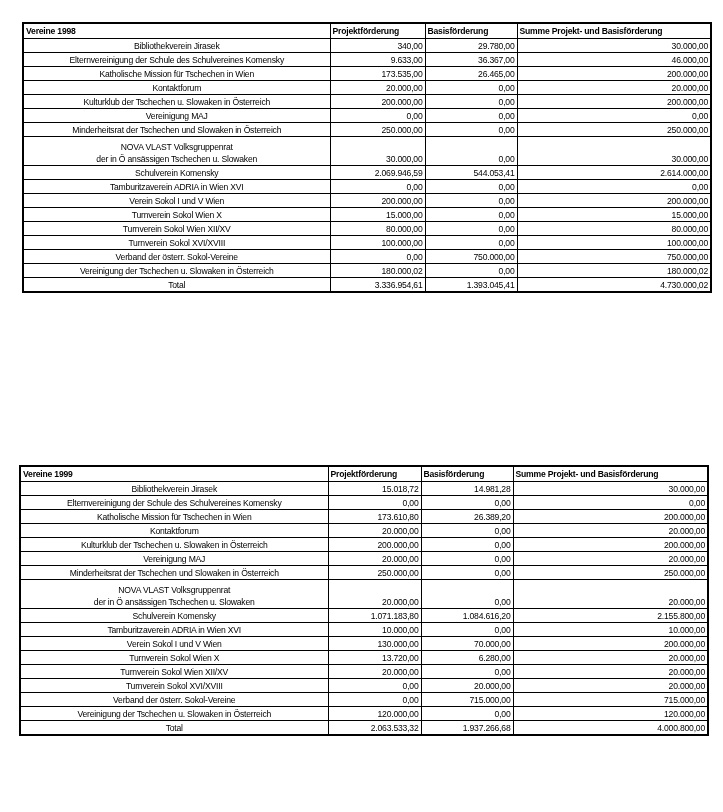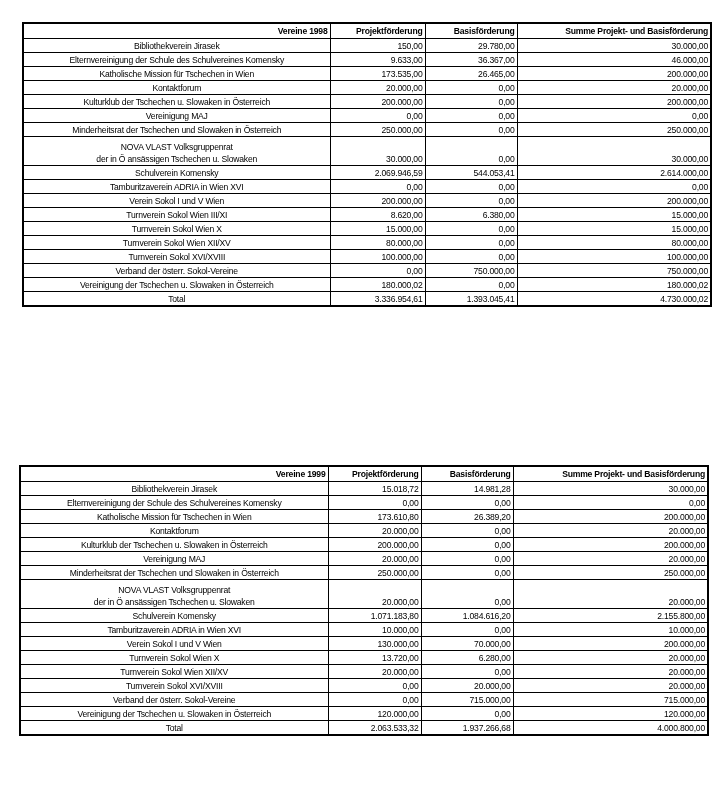--- a/index.html
+++ b/index.html
@@ -2,21 +2,21 @@
 <html><head>
 <meta charset="utf-8">
 <style>
   html, body { margin: 0; padding: 0; background: #ffffff; }
   body { width: 723px; height: 812px; position: relative; overflow: hidden;
          font-family: "Liberation Sans", sans-serif; color: #000; }
   table.funding { position: absolute; border-collapse: collapse; table-layout: fixed;
                   font-size: 8.6px; letter-spacing: -0.2px; border: 2px solid #000; }
   table.funding td, table.funding th { border: 1px solid #000; padding: 0 2px;
                   white-space: nowrap; overflow: hidden; line-height: 12px; height: 13px; }
-  table.funding th { font-weight: bold; text-align: right; height: 14px; }
+  table.funding th { font-weight: bold; text-align: left; height: 14px; }
   table.funding td.num { text-align: right; vertical-align: bottom; }
   table.funding td.name { text-align: center; vertical-align: bottom; }
   table.funding tr.tall td { height: 28px; }
   #t1 { left: 22px; top: 22px; width: 688px; }
   #t2 { left: 19px; top: 465px; width: 688px; }
 </style>
 </head>
 <body>
 
 <table id="t1" class="funding">
@@ -30,21 +30,21 @@
       <tr>
     <th>Vereine 1998</th>
     <th>Projektförderung</th>
     <th>Basisförderung</th>
     <th>Summe Projekt- und Basisförderung</th>
   </tr>
     </thead>
   <tbody>
       <tr>
         <td class="name"><span>Bibliothekverein Jirasek</span></td>
-        <td class="num">150,00</td>
+        <td class="num">340,00</td>
         <td class="num">29.780,00</td>
         <td class="num">30.000,00</td>
       </tr>
       <tr>
         <td class="name"><span>Elternvereinigung der Schule des Schulvereines Komensky</span></td>
         <td class="num">9.633,00</td>
         <td class="num">36.367,00</td>
         <td class="num">46.000,00</td>
       </tr>
       <tr>
@@ -96,26 +96,20 @@
         <td class="name"><span>Tamburitzaverein ADRIA in Wien XVI</span></td>
         <td class="num">0,00</td>
         <td class="num">0,00</td>
         <td class="num">0,00</td>
       </tr>
       <tr>
         <td class="name"><span>Verein Sokol I und V Wien</span></td>
         <td class="num">200.000,00</td>
         <td class="num">0,00</td>
         <td class="num">200.000,00</td>
-      </tr>
-      <tr>
-        <td class="name"><span>Turnverein Sokol Wien III/XI</span></td>
-        <td class="num">8.620,00</td>
-        <td class="num">6.380,00</td>
-        <td class="num">15.000,00</td>
       </tr>
       <tr>
         <td class="name"><span>Turnverein Sokol Wien X</span></td>
         <td class="num">15.000,00</td>
         <td class="num">0,00</td>
         <td class="num">15.000,00</td>
       </tr>
       <tr>
         <td class="name"><span>Turnverein Sokol Wien XII/XV</span></td>
         <td class="num">80.000,00</td>

